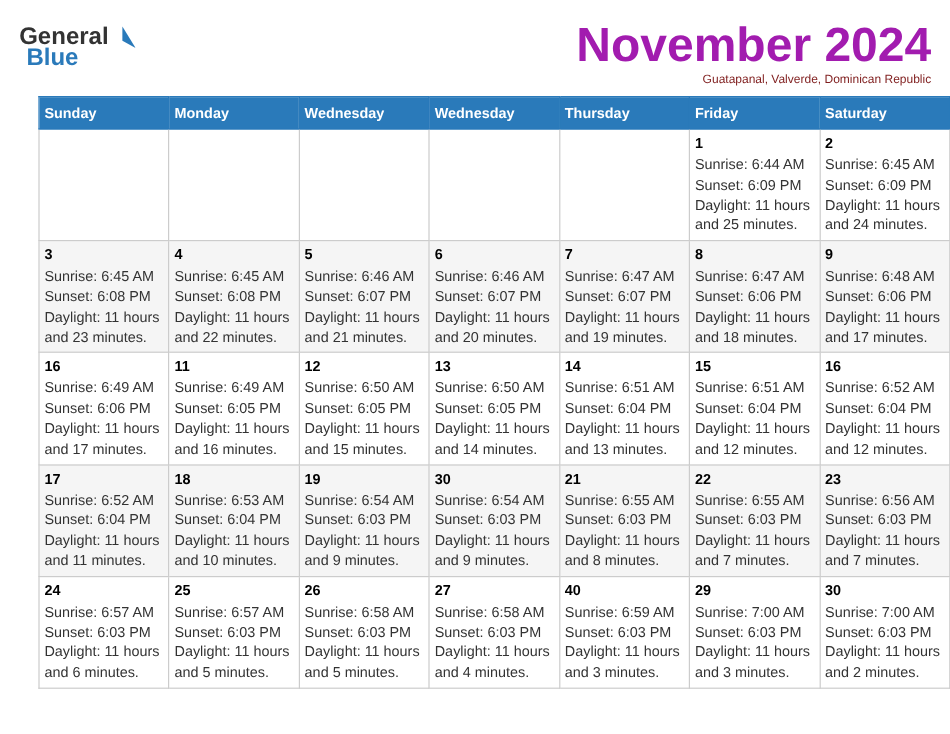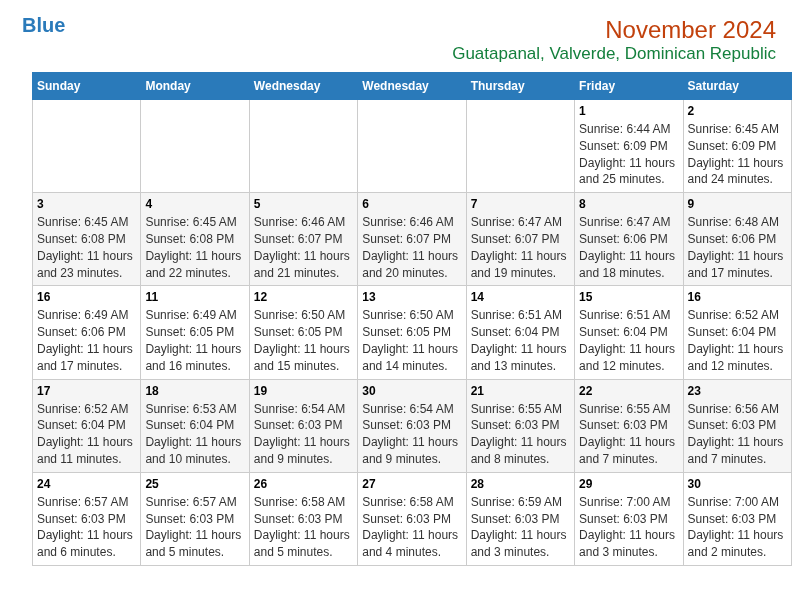--- a/index.html
+++ b/index.html
@@ -19,27 +19,27 @@
     .logo {
       display: flex;
       flex-direction: column;
       align-items: flex-start;
       padding-top: 4px;
     }
     .title-block {
       text-align: right;
     }
     .month-title {
-      font-size: 24px;
-      font-weight: normal;
-      color: #c2410c;
+      font-size: 40px;
+      font-weight: bold;
+      color: #a21caf;
     }
     .subtitle {
-      font-size: 17px;
-      color: #15803d;
+      font-size: 10px;
+      color: #7f1d1d;
     }
     .calendar {
       width: 100%;
       border-collapse: collapse;
       font-size: 11px;
       margin-left: 16px;
     }
     .calendar thead th {
       background-color: #2a7aba;
       color: #fff;
@@ -75,20 +75,26 @@
     }
     .empty-cell {
       background-color: #fff !important;
     }
   </style>
 </head>
 <body>
 
 <div class="header">
   <div class="logo">
+    <div style="display:flex; align-items:center;">
+      <span style="font-size:20px; font-weight:bold; color:#333;">General</span>
+      <svg width="22" height="22" viewBox="0 0 22 22" style="margin-left:1px; margin-top:-2px;">
+        <polygon points="11,2 22,20 11,14" fill="#2a7aba"></polygon>
+      </svg>
+    </div>
     <span style="font-size:20px; font-weight:bold; color:#2a7aba; margin-top:-6px; margin-left:6px;">Blue</span>
   </div>
   <div class="title-block">
     <div class="month-title">November 2024</div>
     <div class="subtitle">Guatapanal, Valverde, Dominican Republic</div>
   </div>
 </div>
 
 <table class="calendar">
   <thead>
@@ -219,21 +225,21 @@
         </td>
         <td>
           <span class="day-number">26</span>
           <div class="day-info">Sunrise: 6:58 AM<br>Sunset: 6:03 PM<br>Daylight: 11 hours<br>and 5 minutes.</div>
         </td>
         <td>
           <span class="day-number">27</span>
           <div class="day-info">Sunrise: 6:58 AM<br>Sunset: 6:03 PM<br>Daylight: 11 hours<br>and 4 minutes.</div>
         </td>
         <td>
-          <span class="day-number">28</span>
+          <span class="day-number">40</span>
           <div class="day-info">Sunrise: 6:59 AM<br>Sunset: 6:03 PM<br>Daylight: 11 hours<br>and 3 minutes.</div>
         </td>
         <td>
           <span class="day-number">29</span>
           <div class="day-info">Sunrise: 7:00 AM<br>Sunset: 6:03 PM<br>Daylight: 11 hours<br>and 3 minutes.</div>
         </td>
         <td>
           <span class="day-number">30</span>
           <div class="day-info">Sunrise: 7:00 AM<br>Sunset: 6:03 PM<br>Daylight: 11 hours<br>and 2 minutes.</div>
         </td>

